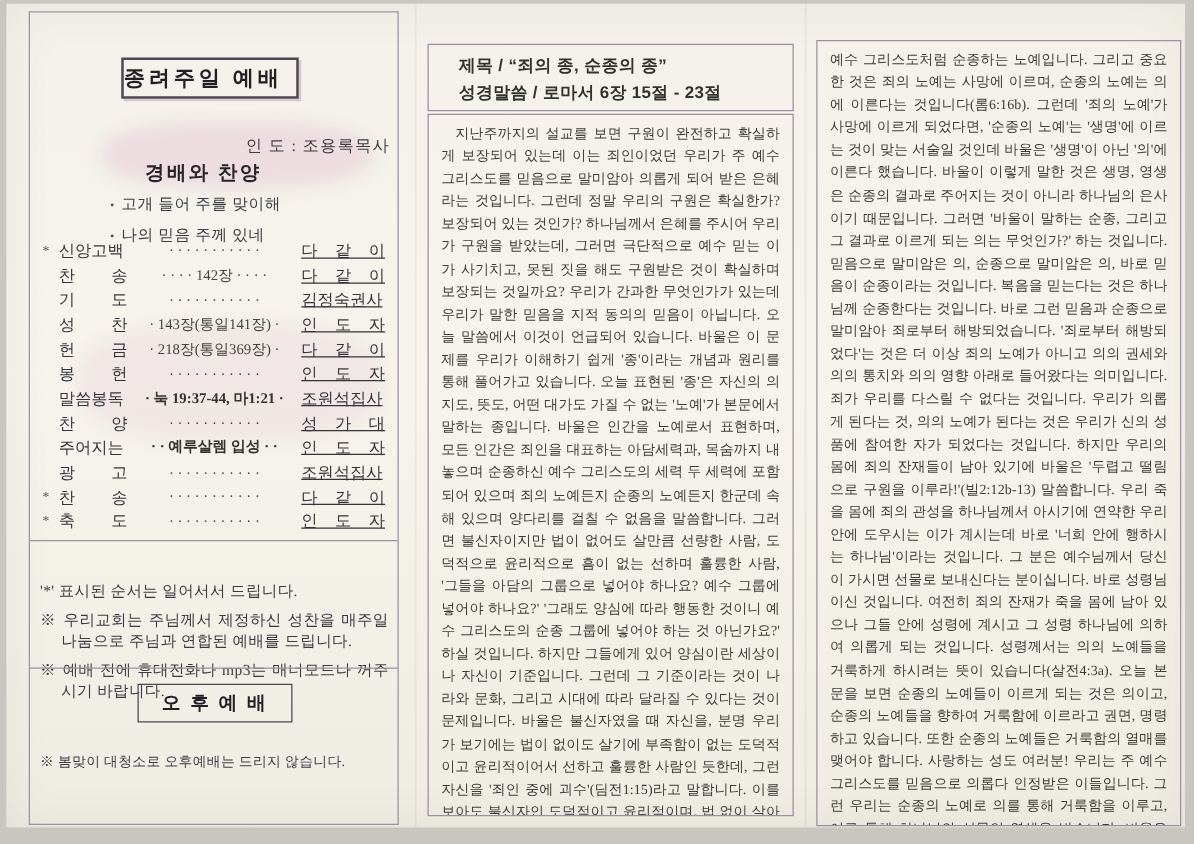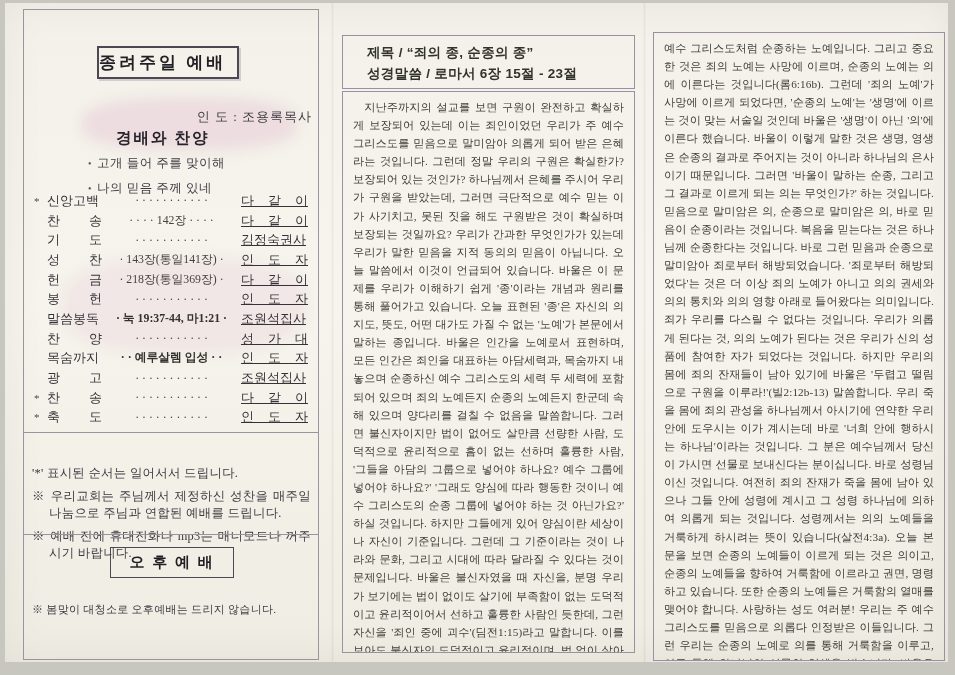--- a/index.html
+++ b/index.html
@@ -140,21 +140,21 @@
           <span class="operson">조원석집사</span>
         </div>
       <div class="order-row">
           <span class="ostar"></span>
           <span class="olabel">찬 양</span>
           <span class="ocontent">· · · · · · · · · · ·</span>
           <span class="operson">성 가 대</span>
         </div>
       <div class="order-row">
           <span class="ostar"></span>
-          <span class="olabel">목숨까지</span>
+          <span class="olabel">주어지는</span>
           <span class="ocontent bold">· · 예루살렘 입성 · ·</span>
           <span class="operson">인 도 자</span>
         </div>
       <div class="order-row">
           <span class="ostar"></span>
           <span class="olabel">광 고</span>
           <span class="ocontent">· · · · · · · · · · ·</span>
           <span class="operson">조원석집사</span>
         </div>
       <div class="order-row">

